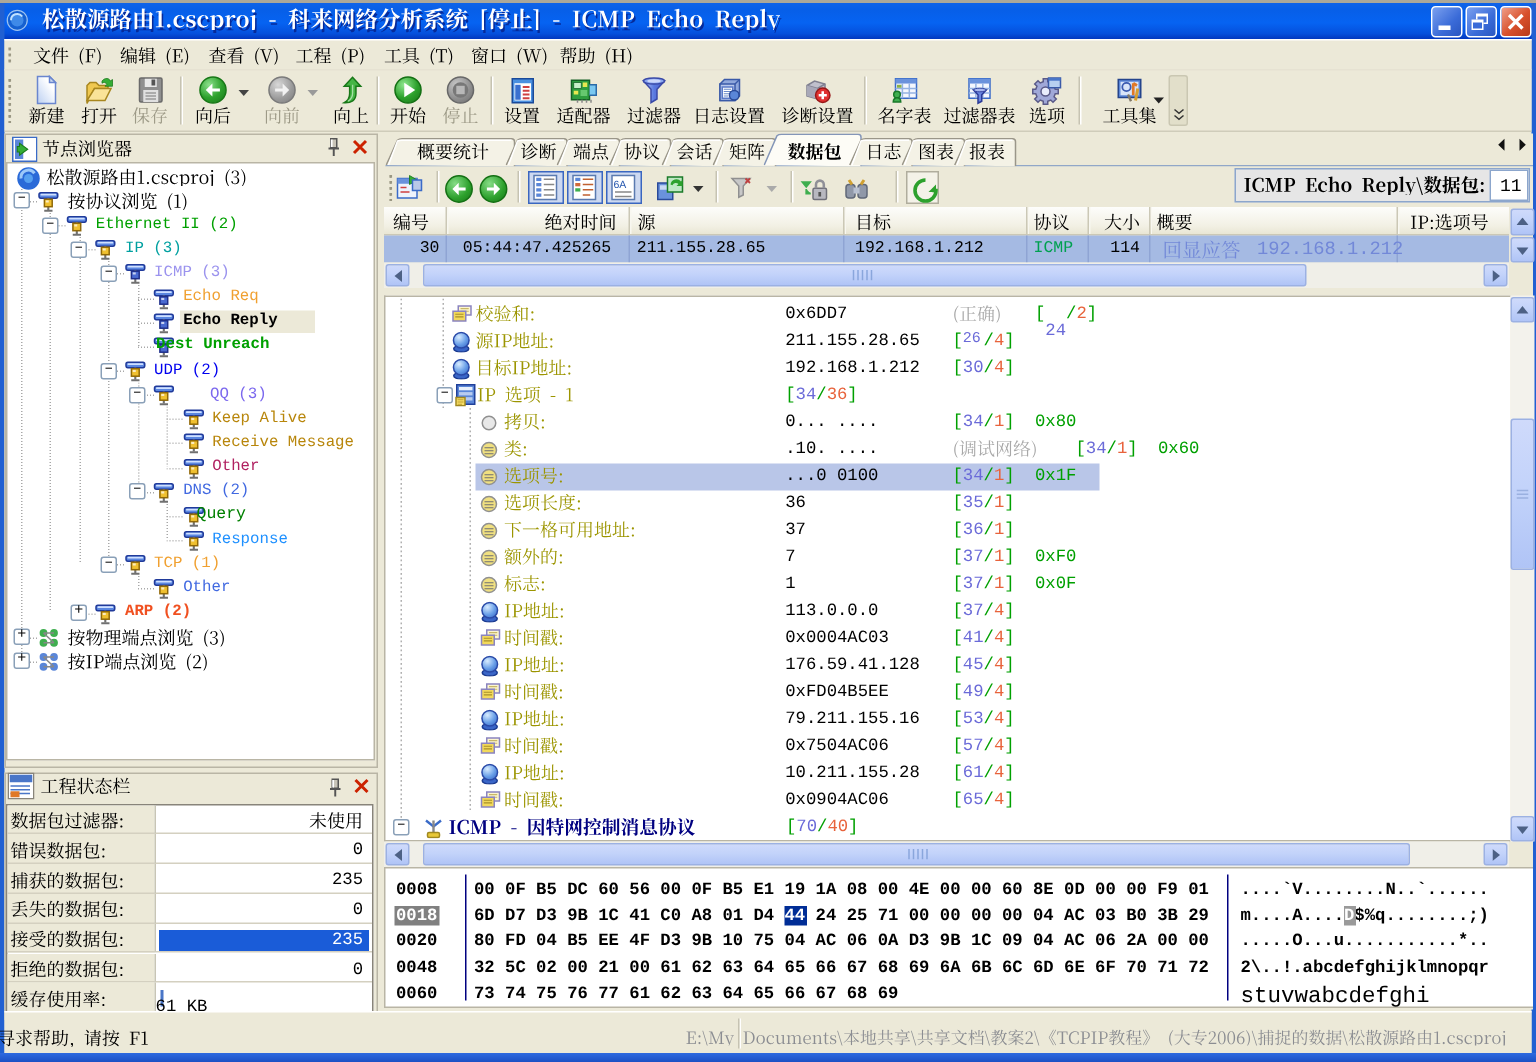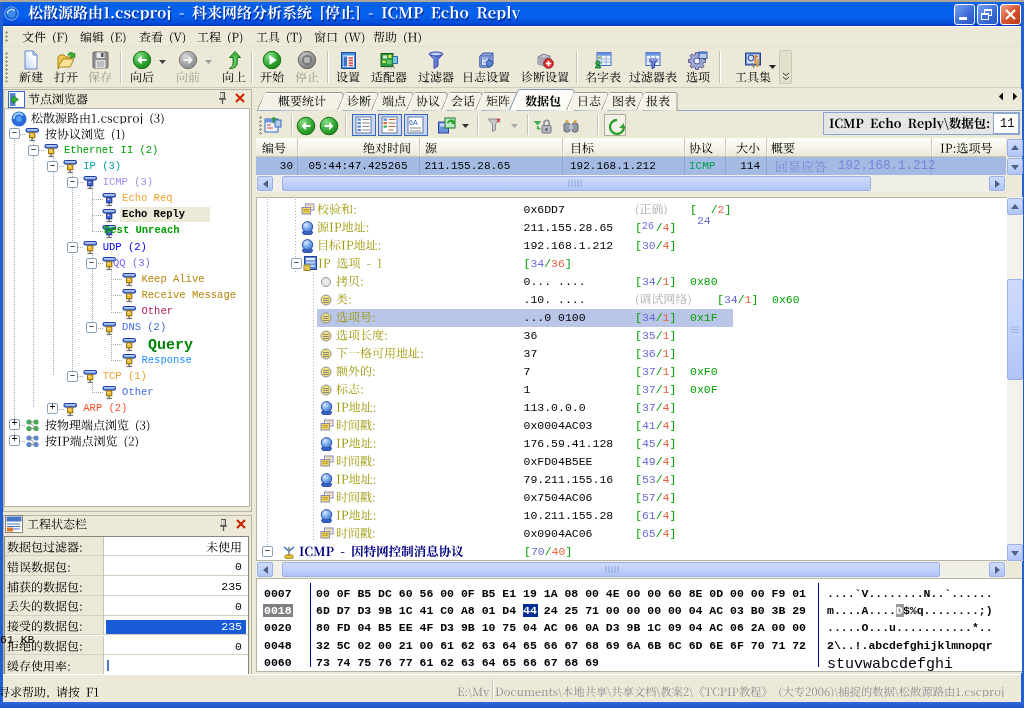--- a/index.html
+++ b/index.html
@@ -321,21 +321,21 @@
 <div class="ab" style="left:91.6px;top:263.1px;width:11.0px;height:1px;background-image:linear-gradient(90deg,#a8a8a8 1px,rgba(0,0,0,0) 1px);background-size:2px 1px"></div>
 <div class="exp" style="left:86px;top:257.6px">–</div>
 <svg class="ab" style="left:102px;top:256.1px" width="15" height="15" viewBox="0 0 15 15">
 <rect x="1" y="1.5" width="12.5" height="3.6" rx="1.2" fill="#5a86e0" stroke="#203a9a"></rect>
     <rect x="2" y="2.2" width="10.5" height="1.2" rx="0.6" fill="#cfe0ff"></rect>
 <path d="M7.2 5v8" stroke="#707070" stroke-width="1.4"></path>
     <path d="M4.5 13.5h5.5" stroke="#707070" stroke-width="1.2"></path>
 <rect x="4.6" y="5.8" width="5.2" height="5" fill="#f0c030" stroke="#906808"></rect>
     <rect x="5.5" y="6.6" width="2" height="1.4" fill="#fff" opacity="0.7"></rect>
   </svg>
-<div class="ab mono" style="left:113px;top:256.6px;font-size:10.5px;font-weight:normal;color:#7b68ee;white-space:pre">QQ (3)</div>
+<div class="ab mono" style="left:140px;top:256.6px;font-size:10.5px;font-weight:normal;color:#7b68ee;white-space:pre">QQ (3)</div>
 <div class="ab" style="left:111.0px;top:279.3px;width:11.0px;height:1px;background-image:linear-gradient(90deg,#a8a8a8 1px,rgba(0,0,0,0) 1px);background-size:2px 1px"></div>
 <svg class="ab" style="left:122px;top:272.3px" width="15" height="15" viewBox="0 0 15 15">
 <rect x="1" y="1.5" width="12.5" height="3.6" rx="1.2" fill="#5a86e0" stroke="#203a9a"></rect>
     <rect x="2" y="2.2" width="10.5" height="1.2" rx="0.6" fill="#cfe0ff"></rect>
 <path d="M7.2 5v8" stroke="#707070" stroke-width="1.4"></path>
     <path d="M4.5 13.5h5.5" stroke="#707070" stroke-width="1.2"></path>
 <rect x="4.6" y="5.8" width="5.2" height="5" fill="#f0c030" stroke="#906808"></rect>
     <rect x="5.5" y="6.6" width="2" height="1.4" fill="#fff" opacity="0.7"></rect>
   </svg>
 <div class="ab mono" style="left:141.5px;top:272.8px;font-size:10.5px;font-weight:normal;color:#b8860b;white-space:pre">Keep Alive</div>
@@ -372,21 +372,21 @@
 <div class="ab mono" style="left:122.1px;top:321.2px;font-size:10.5px;font-weight:normal;color:#4169e1;white-space:pre">DNS (2)</div>
 <div class="ab" style="left:111.0px;top:343.9px;width:11.0px;height:1px;background-image:linear-gradient(90deg,#a8a8a8 1px,rgba(0,0,0,0) 1px);background-size:2px 1px"></div>
 <svg class="ab" style="left:122px;top:336.9px" width="15" height="15" viewBox="0 0 15 15">
 <rect x="1" y="1.5" width="12.5" height="3.6" rx="1.2" fill="#5a86e0" stroke="#203a9a"></rect>
     <rect x="2" y="2.2" width="10.5" height="1.2" rx="0.6" fill="#cfe0ff"></rect>
 <path d="M7.2 5v8" stroke="#707070" stroke-width="1.4"></path>
     <path d="M4.5 13.5h5.5" stroke="#707070" stroke-width="1.2"></path>
 <rect x="4.6" y="5.8" width="5.2" height="5" fill="#f0c030" stroke="#906808"></rect>
     <rect x="5.5" y="6.6" width="2" height="1.4" fill="#fff" opacity="0.7"></rect>
   </svg>
-<div class="ab mono" style="left:148px;top:337.4px;font-size:15px;font-weight:bold;color:#008000;white-space:pre">Query</div>
+<div class="ab mono" style="left:131px;top:337.4px;font-size:11px;font-weight:normal;color:#008000;white-space:pre">Query</div>
 <div class="ab" style="left:111.0px;top:360.0px;width:11.0px;height:1px;background-image:linear-gradient(90deg,#a8a8a8 1px,rgba(0,0,0,0) 1px);background-size:2px 1px"></div>
 <svg class="ab" style="left:122px;top:353.0px" width="15" height="15" viewBox="0 0 15 15">
 <rect x="1" y="1.5" width="12.5" height="3.6" rx="1.2" fill="#5a86e0" stroke="#203a9a"></rect>
     <rect x="2" y="2.2" width="10.5" height="1.2" rx="0.6" fill="#cfe0ff"></rect>
 <path d="M7.2 5v8" stroke="#707070" stroke-width="1.4"></path>
     <path d="M4.5 13.5h5.5" stroke="#707070" stroke-width="1.2"></path>
 <rect x="4.6" y="5.8" width="5.2" height="5" fill="#f0c030" stroke="#906808"></rect>
     <rect x="5.5" y="6.6" width="2" height="1.4" fill="#fff" opacity="0.7"></rect>
   </svg>
 <div class="ab mono" style="left:141.5px;top:353.5px;font-size:10.5px;font-weight:normal;color:#1e90ff;white-space:pre">Response</div>
@@ -414,21 +414,21 @@
 <div class="ab" style="left:52.8px;top:408.5px;width:11.0px;height:1px;background-image:linear-gradient(90deg,#a8a8a8 1px,rgba(0,0,0,0) 1px);background-size:2px 1px"></div>
 <div class="exp" style="left:47px;top:403.0px">+</div>
 <svg class="ab" style="left:63px;top:401.5px" width="15" height="15" viewBox="0 0 15 15">
 <rect x="1" y="1.5" width="12.5" height="3.6" rx="1.2" fill="#5a86e0" stroke="#203a9a"></rect>
     <rect x="2" y="2.2" width="10.5" height="1.2" rx="0.6" fill="#cfe0ff"></rect>
 <path d="M7.2 5v8" stroke="#707070" stroke-width="1.4"></path>
     <path d="M4.5 13.5h5.5" stroke="#707070" stroke-width="1.2"></path>
 <rect x="4.6" y="5.8" width="5.2" height="5" fill="#f0c030" stroke="#906808"></rect>
     <rect x="5.5" y="6.6" width="2" height="1.4" fill="#fff" opacity="0.7"></rect>
   </svg>
-<div class="ab mono" style="left:83.3px;top:402.0px;font-size:10.5px;font-weight:normal;color:#f05020;white-space:pre">ARP (2)</div>
+<div class="ab mono" style="left:83.3px;top:402.0px;font-size:10.5px;font-weight:bold;color:#f05020;white-space:pre">ARP (2)</div>
 <div class="ab" style="left:14.0px;top:424.6px;width:11.0px;height:1px;background-image:linear-gradient(90deg,#a8a8a8 1px,rgba(0,0,0,0) 1px);background-size:2px 1px"></div>
 <div class="exp" style="left:9px;top:419.1px">+</div>
 <svg class="ab" style="left:25px;top:417.6px" width="15" height="14" viewBox="0 0 15 14">
 <circle cx="4" cy="4" r="2.6" fill="#3fae4f"></circle>
     <circle cx="11" cy="4" r="2.6" fill="#3fae4f"></circle>
     <circle cx="4" cy="10.5" r="2.6" fill="#3fae4f"></circle>
     <circle cx="11" cy="10.5" r="2.6" fill="#3fae4f"></circle>
     <path d="M4 4h7M4 4l7 6.5M4 10.5h7" stroke="#888"></path>
   </svg>
 <div class="ab" style="left:14.0px;top:440.8px;width:11.0px;height:1px;background-image:linear-gradient(90deg,#a8a8a8 1px,rgba(0,0,0,0) 1px);background-size:2px 1px"></div>
@@ -470,21 +470,21 @@
 <div class="ab" style="left:5px;top:615.7px;width:98px;height:19.8px;background:#ece9d8;border-bottom:1px solid #d4d0c0"></div>
 <div class="ab" style="left:103px;top:615.7px;width:145px;height:19.8px;border-bottom:1px solid #d4d0c0;border-left:1px solid #c8c5b5"></div>
 <div class="ab" style="left:105.5px;top:620.2px;width:140.5px;height:14px;background:#1a5cd8"></div>
 <div class="ab mono" style="left:0;top:619.7px;width:242px;text-align:right;font-size:11.5px;color:#fff">235</div>
 <div class="ab" style="left:5px;top:635.5px;width:98px;height:19.8px;background:#ece9d8;border-bottom:1px solid #d4d0c0"></div>
 <div class="ab" style="left:103px;top:635.5px;width:145px;height:19.8px;border-bottom:1px solid #d4d0c0;border-left:1px solid #c8c5b5"></div>
 <div class="ab mono" style="left:0;top:639.5px;width:242px;text-align:right;font-size:11.5px;color:#000">0</div>
 <div class="ab" style="left:5px;top:655.3px;width:98px;height:19.8px;background:#ece9d8;border-bottom:1px solid #d4d0c0"></div>
 <div class="ab" style="left:103px;top:655.3px;width:145px;height:19.8px;border-bottom:1px solid #d4d0c0;border-left:1px solid #c8c5b5"></div>
 <div class="ab" style="left:107px;top:659.8px;width:2px;height:11px;background:#4a76c8"></div>
-<div class="ab mono" style="left:0;top:633px;width:242px;text-align:left;font-size:11.5px;color:#000">61 KB</div>
+<div class="ab mono" style="left:0;top:665px;width:242px;text-align:center;font-size:11.5px;color:#000">61 KB</div>
 <div class="ab" style="left:3px;top:674px;width:1018px;height:28px;background:#ece9d8;border-top:1px solid #fff"></div>
 <div class="sep1" style="left:492px;top:679px;height:20px"></div>
 <div class="ab" style="left:256px;top:89px;width:766px;height:584px;background:#ece9d8"></div>
 <div class="ab" style="left:257px;top:110px;width:765px;height:1px;background:#91a7c8"></div>
 <svg class="ab" style="left:257px;top:92px" width="87" height="19" viewBox="0 0 87 19">
     <path d="M0.5 18 L8 1.5 Q9 0.5 11 0.5 L84 0.5 Q86 0.5 86 2.5 L86 19" fill="#f4f2e6" stroke="#9a9689"></path>
     <path d="M2 18 L8 2 Q9 1.5 11 1.5 L84 1.5" fill="none" stroke="#fff"></path>
   </svg>
 <svg class="ab" style="left:337px;top:92px" width="42" height="19" viewBox="0 0 42 19">
     <path d="M0.5 18 L8 1.5 Q9 0.5 11 0.5 L39 0.5 Q41 0.5 41 2.5 L41 19" fill="#f4f2e6" stroke="#9a9689"></path>
@@ -944,21 +944,21 @@
 <svg class="ab" style="left:605px;top:566px" width="15" height="7" viewBox="0 0 15 7">
     <path d="M1 0v7M4 0v7M7 0v7M10 0v7M13 0v7" stroke="#8aa6dc"></path>
   </svg>
 <div class="ab sb" style="left:989px;top:562px;width:16px;height:15px"></div>
 <svg class="ab" style="left:995px;top:566px" width="6" height="8" viewBox="0 0 6 8">
     <path d="M0 0l5 4-5 4z" fill="#4d6185"></path>
   </svg>
 <div class="ab" style="left:256px;top:578px;width:766px;height:94px;background:#fff;border:1px solid #b9b5a5;border-right:none"></div>
 <div class="ab" style="left:310px;top:583px;width:1px;height:84px;background:#000080"></div>
 <div class="ab" style="left:818px;top:583px;width:1px;height:84px;background:#000080"></div>
-<div class="ab mono" style="left:264.0px;top:586.5px;font-size:11.50px;color:#000;white-space:pre;font-weight:bold">0007</div>
+<div class="ab mono" style="left:264.0px;top:586.5px;font-size:11.50px;color:#000;white-space:pre;font-weight:bold">0008</div>
 <div class="ab mono" style="left:316.0px;top:586.5px;font-size:11.50px;color:#000;white-space:pre;font-weight:bold">00 0F B5 DC 60 56 00 0F B5 E1 19 1A 08 00 4E 00 00 60 8E 0D 00 00 F9 01</div>
 <div class="ab mono" style="left:827.0px;top:586.5px;font-size:11.50px;color:#000;white-space:pre;font-weight:bold">....`V........N..`......</div>
 <div class="ab" style="left:262.5px;top:603.9px;width:30px;height:13px;background:#808080"></div>
 <div class="ab mono" style="left:264.0px;top:603.9px;font-size:11.50px;color:#fff;white-space:pre;font-weight:bold">0018</div>
 <div class="ab mono" style="left:316.0px;top:603.9px;font-size:11.50px;color:#000;white-space:pre;font-weight:bold">6D D7 D3 9B 1C 41 C0 A8 01 D4 44 24 25 71 00 00 00 00 04 AC 03 B0 3B 29</div>
 <div class="ab mono" style="left:827.0px;top:603.9px;font-size:11.50px;color:#000;white-space:pre;font-weight:bold">m....A....D$%q........;)</div>
 <div class="ab" style="left:522.5px;top:603.9px;width:15px;height:13px;background:#002d96"></div>
 <div class="ab mono" style="left:523.0px;top:603.9px;font-size:11.50px;color:#fff;white-space:pre;font-weight:bold">44</div>
 <div class="ab" style="left:895.5px;top:603.9px;width:8px;height:13px;background:#9a9a9a"></div>
 <div class="ab mono" style="left:896.0px;top:603.9px;font-size:11.50px;color:#fff;white-space:pre;font-weight:bold">D</div>

